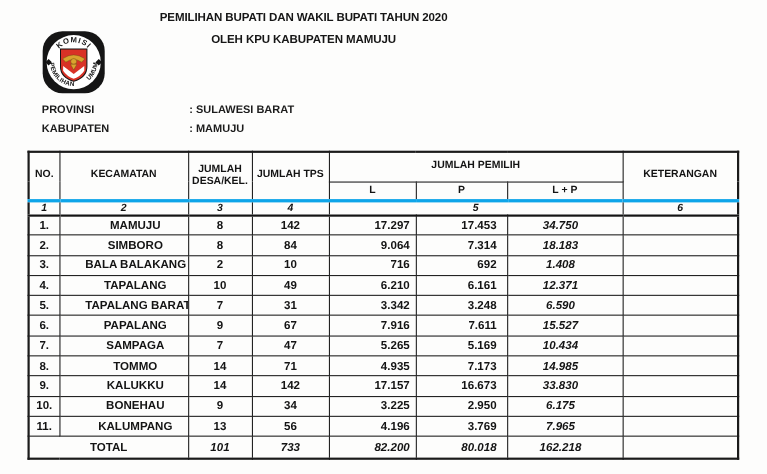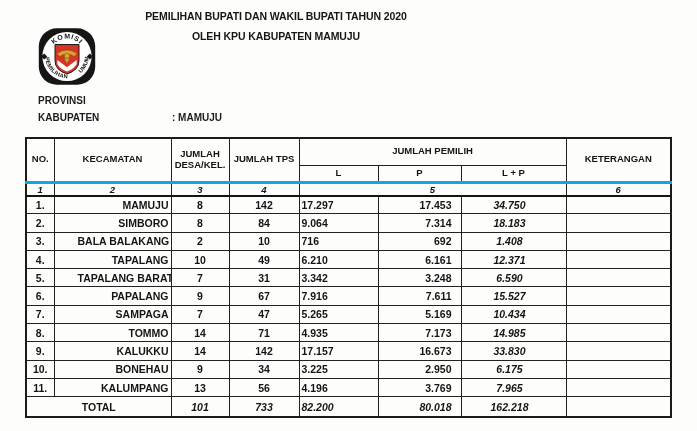--- a/index.html
+++ b/index.html
@@ -66,23 +66,23 @@
   tr.col-nums { height: 13px; }
   tr.col-nums td {
     font-size: 9.5px;
     font-style: italic;
     text-align: center;
     border-bottom: 2.4px solid #141414;
   }
   tr.data-row { height: 18.3px; }
   tr.total-row { height: 20px; }
   td.c-no   { text-align: center; }
-  td.c-kec  { text-align: right; padding-left: 23px; }
+  td.c-kec  { text-align: center; padding-left: 23px; }
   td.c-desa, td.c-tps { text-align: center; }
-  td.c-l  { padding-right: 5px; }
+  td.c-l  { text-align: right; padding-right: 5px; }
   td.c-p  { text-align: right; padding-right: 9px; }
   td.c-lp { text-align: center; padding-right: 10px; font-style: italic; }
   td.c-ket { }
   tr.total-row td { font-style: italic; }
   tr.total-row td.t-label { font-style: normal; text-align: center; }
   tr.total-row td.c-desa, tr.total-row td.c-tps { font-style: italic; }
 </style>
 </head>
 <body>
 
@@ -114,20 +114,21 @@
 </div>
 
 <div class="title-block">
   <div>PEMILIHAN BUPATI DAN WAKIL BUPATI TAHUN 2020</div>
   <div>OLEH KPU KABUPATEN MAMUJU</div>
 </div>
 
 <div class="meta-block">
   <div class="meta-row">
     <span class="meta-label">PROVINSI</span>
+    <span>: SULAWESI BARAT</span>
   </div>
   <div class="meta-row">
     <span class="meta-label">KABUPATEN</span>
     <span>: MAMUJU</span>
   </div>
 </div>
 
 <table class="dpt-table">
   <colgroup>
     <col style="width:28px">

